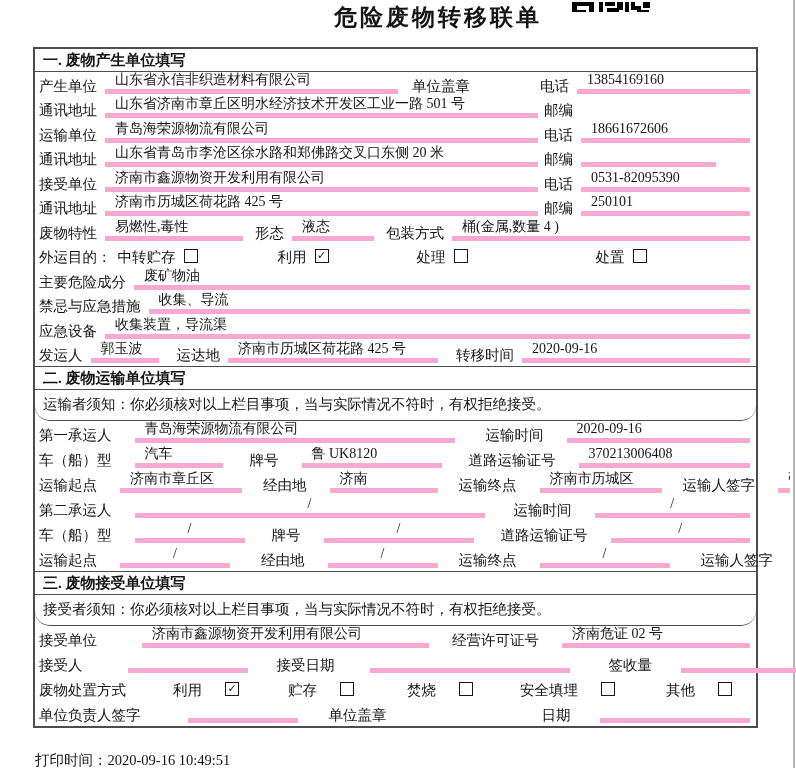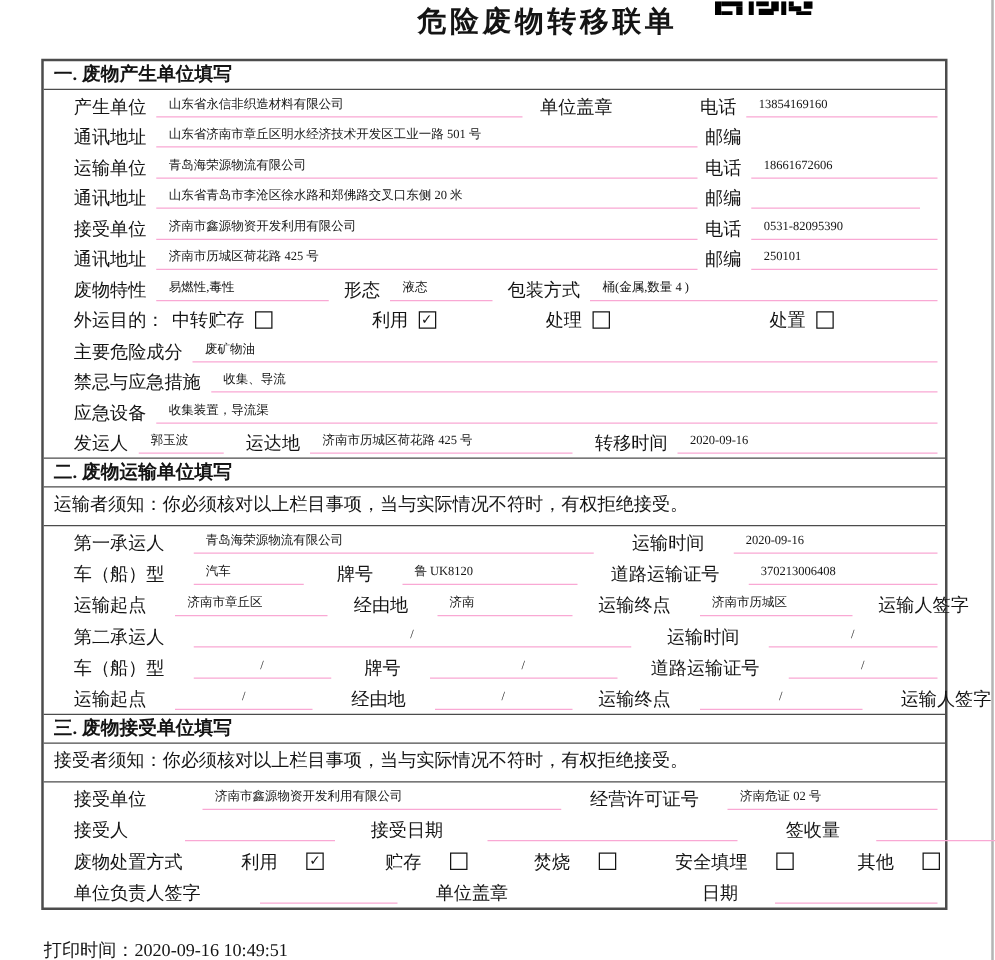--- a/index.html
+++ b/index.html
@@ -14,26 +14,26 @@
   .serial { position:absolute; left:35px; top:9px; font-size:15px; white-space:nowrap; }
   .title { position:absolute; left:334px; top:2px; font-size:23px; font-weight:bold; letter-spacing:3px; white-space:nowrap; }
   .qr { position:absolute; left:572px; top:0; width:80px; height:12px; overflow:hidden; }
 
   
   .box { position:absolute; left:33px; top:47px; width:725px; box-sizing:border-box;
          border:2px solid #4c4c4c; background:#fff; }
   .sec-h { font-weight:bold; font-size:15px; line-height:16px; padding:3px 8px 3px 8px;
            border-bottom:1px solid #4c4c4c; }
   .sec-h.mid { border-top:1px solid #4c4c4c; }
-  .notice { font-size:14.5px; line-height:17px; padding:6px 8px 7px 8px; border-bottom:1px solid #4c4c4c; }
-
-  .row { display:flex; align-items:flex-end; height:24.5px; padding:0 6px 3px 24px; box-sizing:border-box; }
+  .notice { font-size:14.5px; line-height:17px; padding:6px 8px 7px 8px; border-bottom:1px solid #4c4c4c;border-radius:15px; }
+
+  .row { display:flex; align-items:flex-end; height:24.5px; padding:0 6px 3px 4px; box-sizing:border-box; }
   .s23 .row { height:25px;gap:15px; }
   .lbl { font-size:14.5px; white-space:nowrap; flex-shrink:0; line-height:16px; }
-  .val { border-bottom:1px solid #f9a8d4; font-size:10px; line-height:15px; padding:0 2px 2px 10px;
+  .val { border-bottom:5px solid #f9a8d4; font-size:14px; line-height:15px; padding:0 2px 2px 10px;
          white-space:nowrap; overflow:hidden; flex-shrink:0; box-sizing:border-box; margin-left:8px; }
   .fx { flex:1 1 auto; }
   .c { text-align:center; padding-left:2px; }
   .cb { width:12px; height:12px; border:1px solid #161616; margin:0 0 2px 8px; flex-shrink:0;
         font-family:"DejaVu Sans",sans-serif; font-size:11px; line-height:12px; text-align:center; }
 
   .ftr { position:absolute; left:35px; top:751px; font-size:14.5px; white-space:nowrap; }
 </style>
 </head>
 <body>

